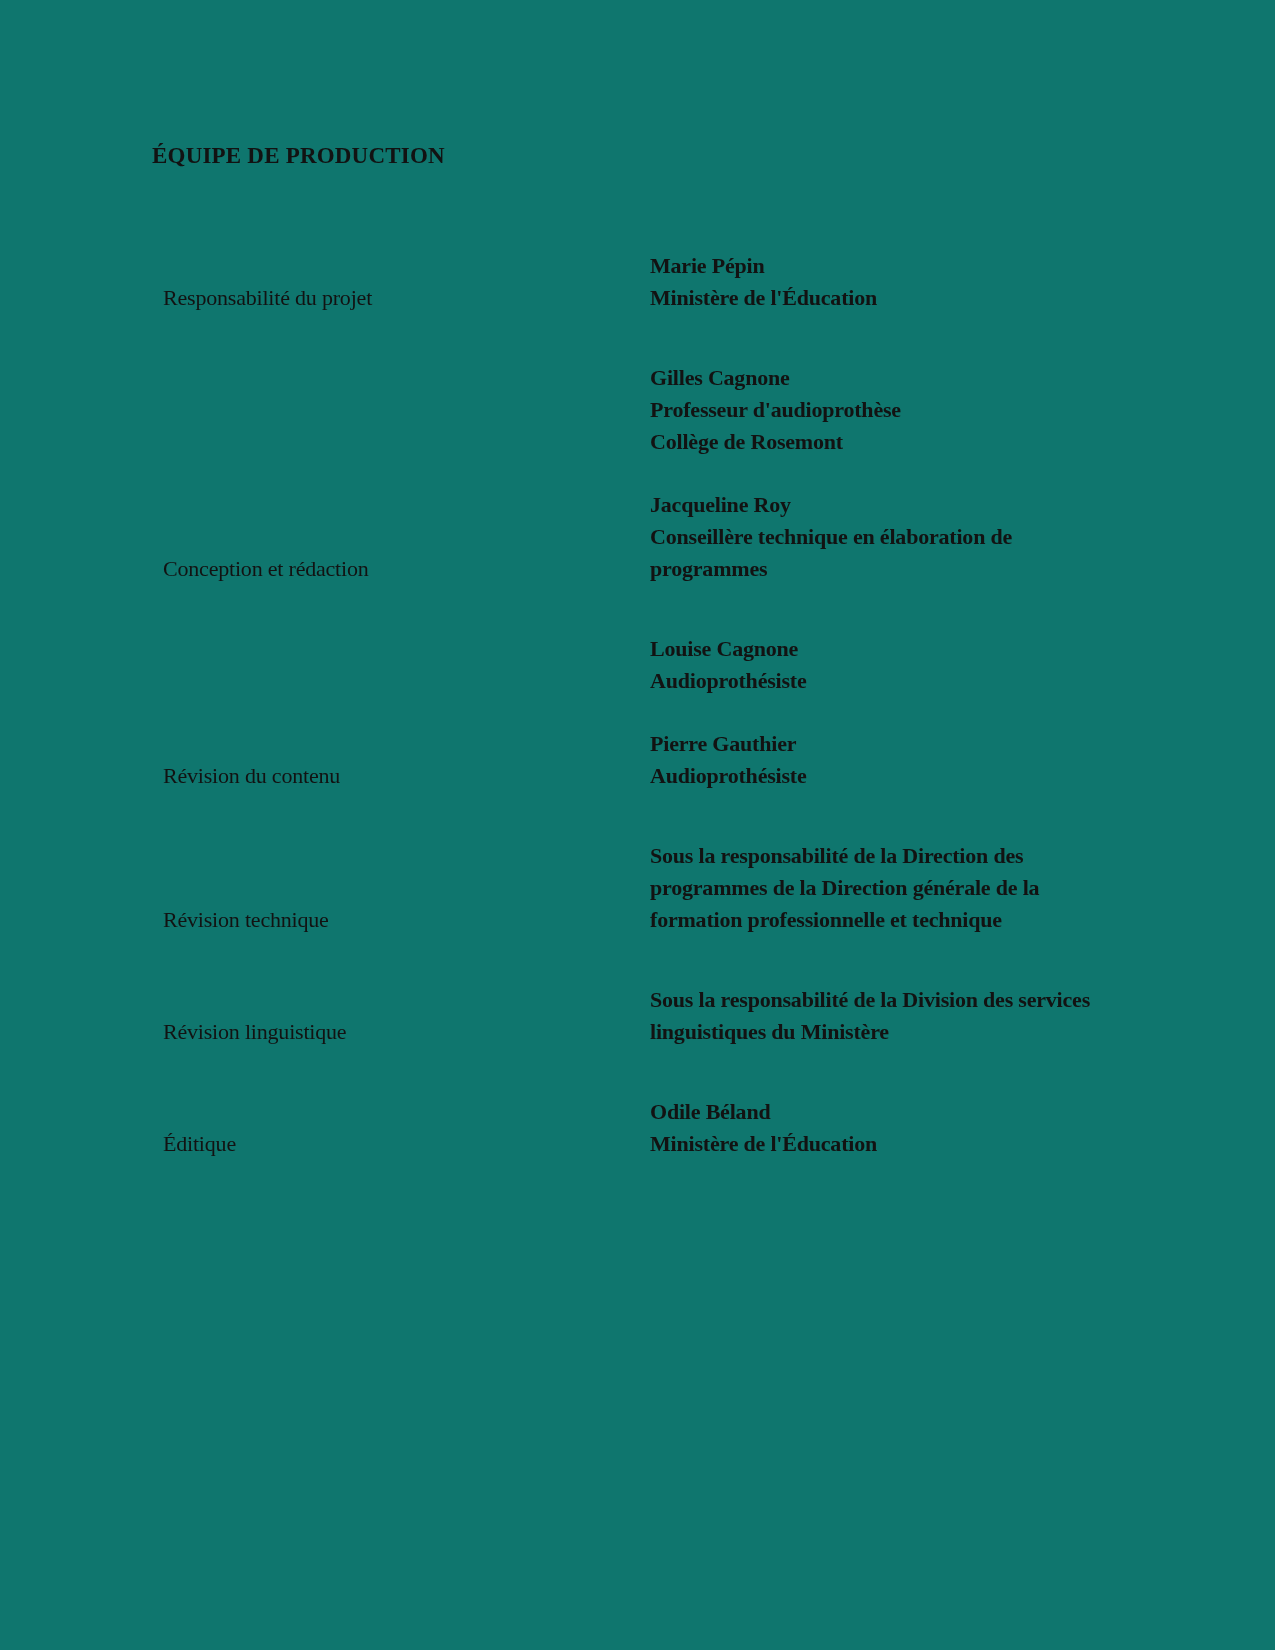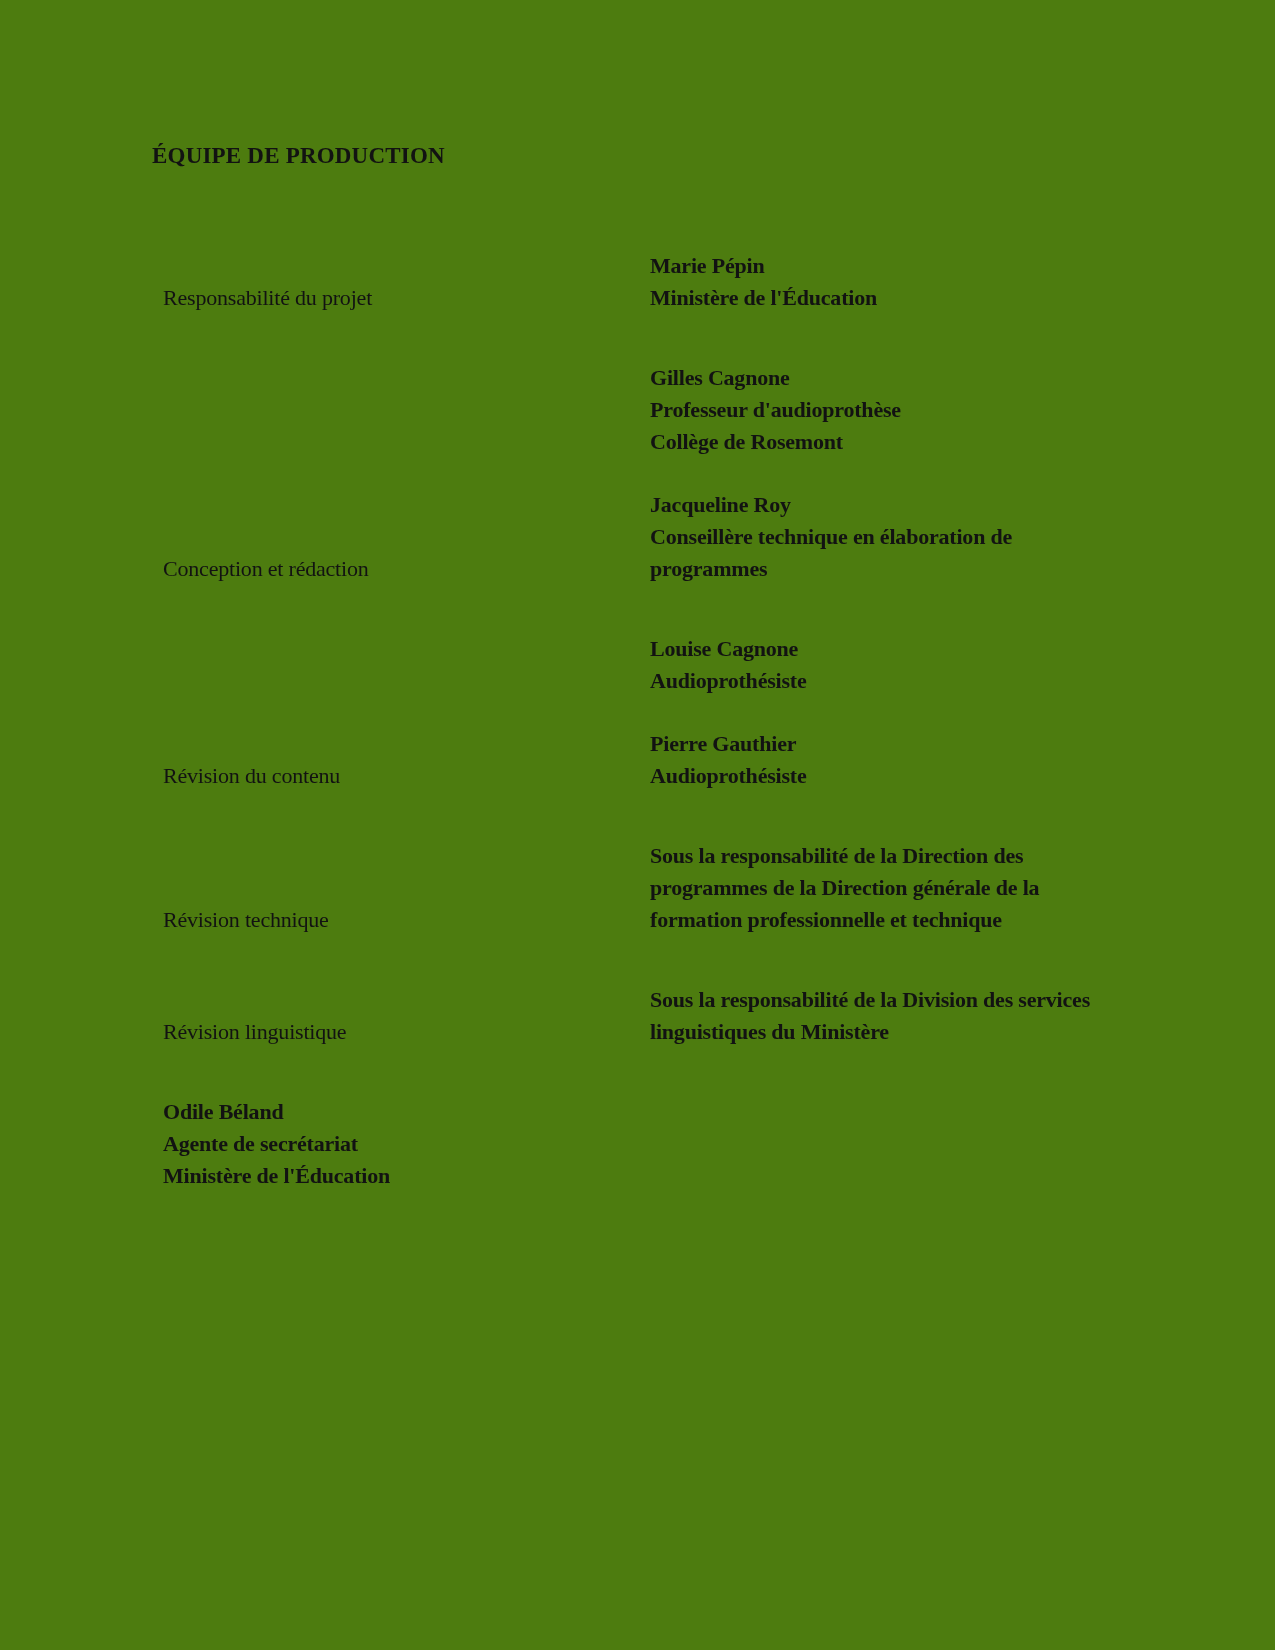--- a/index.html
+++ b/index.html
@@ -6,21 +6,21 @@
   html, body {
     margin: 0;
     padding: 0;
     background: #e8e8e8;
   }
   .page {
     position: relative;
     width: 1275px;
     height: 1650px;
     margin: 0 auto;
-    background: #4d7c0f;
+    background: #0f766e;
     color: #121212;
     font-family: "Liberation Serif", "DejaVu Serif", serif;
     letter-spacing: -0.2px;
     overflow: hidden;
     box-sizing: border-box;
     padding: 140px 60px 0 152px;
   }
   .doc-title {
     font-size: 23px;
     font-weight: bold;
@@ -114,22 +114,22 @@
       <div class="section-row">
         <div class="section-label">Révision linguistique</div>
         <div class="section-entries">
           <div class="entry">
             <div class="entry-line">Sous la responsabilité de la Division des services</div>
             <div class="entry-line">linguistiques du Ministère</div>
           </div>
         </div>
       </div>
       <div class="section-row">
+        <div class="section-label">Éditique</div>
         <div class="section-entries">
           <div class="entry">
             <div class="entry-line">Odile Béland</div>
-            <div class="entry-line">Agente de secrétariat</div>
             <div class="entry-line">Ministère de l'Éducation</div>
           </div>
         </div>
       </div>
     </div>
 </div>
 
 </body></html>

